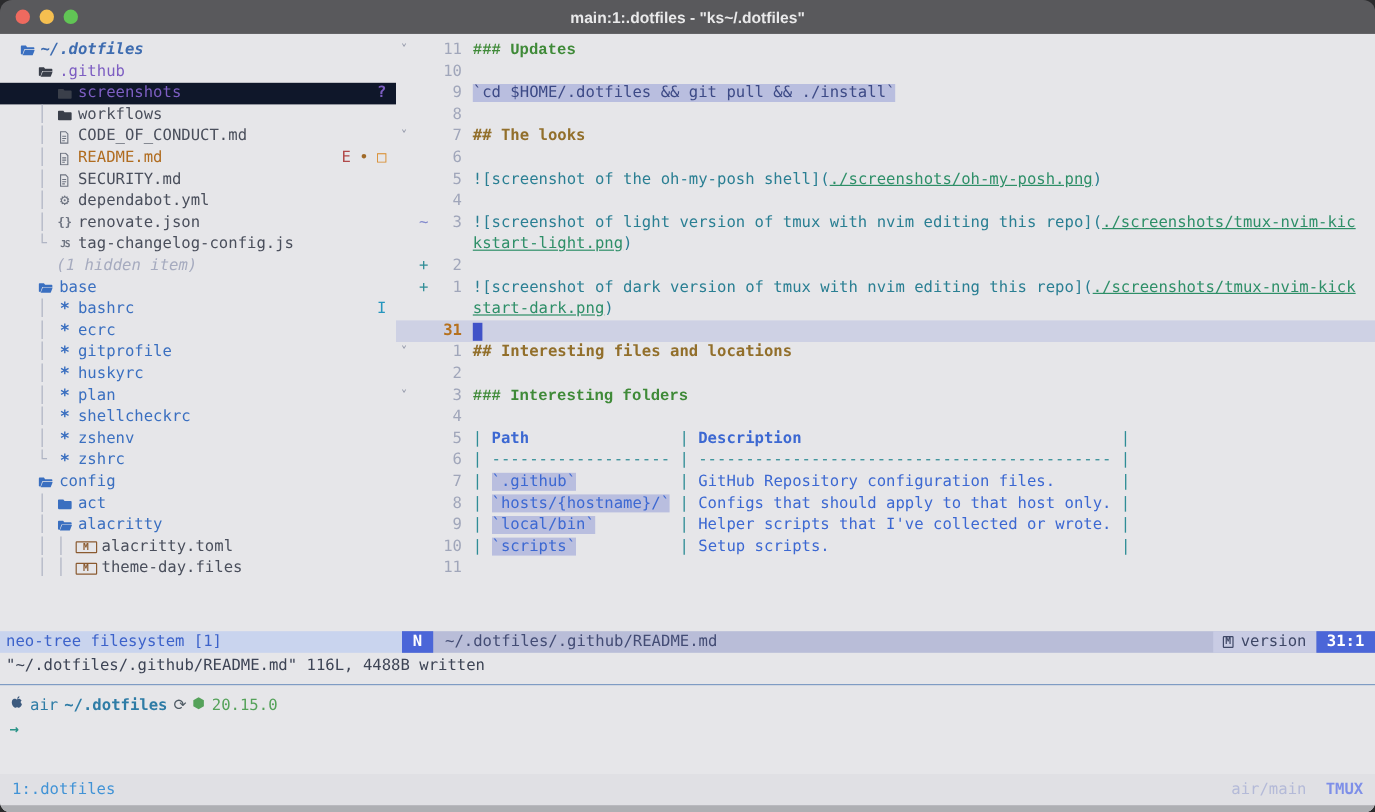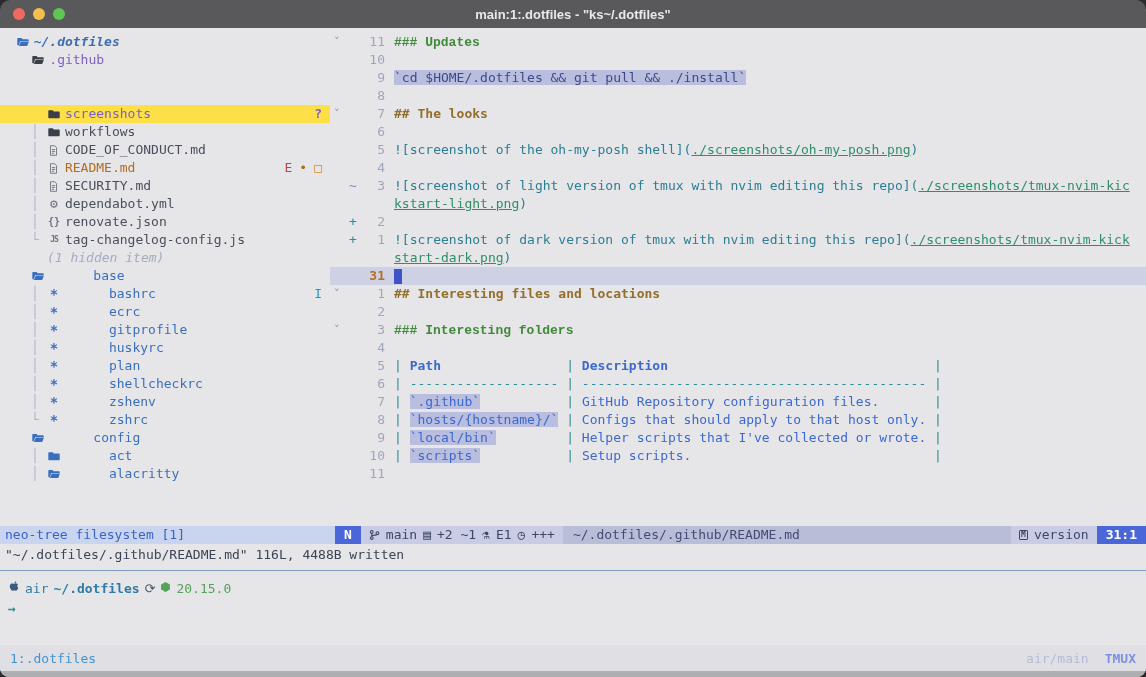--- a/index.html
+++ b/index.html
@@ -10,36 +10,36 @@
   .lights{display:flex;gap:8px;margin-left:13px;}
   .light{width:12px;height:12px;border-radius:50%;display:inline-block;}
   .l-red{background:#ee6a5f;}.l-yellow{background:#f5bf50;}.l-green{background:#61c555;}
   .wtitle{position:absolute;left:0;right:0;text-align:center;color:#e9e9ea;font-family:"Liberation Sans",sans-serif;font-weight:bold;font-size:13px;}
   
   .content{flex:1;display:flex;flex-direction:column;background:#e6e6e9;min-height:0;}
   .panes{height:455px;display:flex;flex:none;}
   
   .neotree{width:330px;flex:none;padding-top:5px;overflow:hidden;}
   .trow{height:18px;line-height:18px;display:flex;align-items:center;position:relative;white-space:pre;}
-  .trow.sel{background:#fde047;margin-top:36px;}
+  .trow.sel{background:#0f172a;}
   .guide{white-space:pre;color:#b0b5c4;}
   .ticon{width:14px;flex:none;display:inline-flex;justify-content:center;align-items:center;margin-right:4px;}
   .ic-blue{color:#3a6fc0;}.ic-dark{color:#3a3f4a;}.ic-gray{color:#6d7380;}.ic-brown{color:#8a5a30;}
   .ti-gear{font-size:13px;}
   .ti-braces{font-size:10px;font-weight:bold;}
   .ti-js{font-size:8px;font-weight:bold;letter-spacing:-1px;}
   .ti-star{font-weight:bold;font-size:14px;}
   .ti-toml{font-size:8px;font-weight:bold;border:1px solid currentColor;padding:0 1px;line-height:8px;border-radius:1px;}
   .tlabel{white-space:pre;}
   .t-root{color:#3e6cb0;font-weight:bold;font-style:italic;}
   .t-purple{color:#7d5ec2;}
   .t-plain{color:#4a4f5c;}
   .t-orange{color:#b06c20;}
   .t-hidden{color:#a6abbf;font-style:italic;}
-  .t-blue{color:#3a6fc0;margin-left:44px;}
+  .t-blue{color:#3a6fc0;}
   .rbadges{position:absolute;right:8px;top:0;display:flex;gap:7px;}
   .b-q{color:#7d5ec2;font-weight:bold;}
   .b-err{color:#b14a4a;}
   .b-dot{color:#a06a28;}
   .b-sq{color:#d88a28;}
   .b-info{color:#2596be;}
   
   .editor{flex:1;padding-top:5px;overflow:hidden;min-width:0;}
   .eline{height:18px;line-height:18px;display:flex;}
   .eline.cl{background:#ced1e4;}
@@ -315,39 +315,20 @@
           </div>
         </div>
     </div>
 
     <div class="statusrow">
       <div class="nt-status">
         <span>neo-tree filesystem [1]</span>
       </div>
       <div class="lualine">
         <span class="mode">N</span>
-        <span class="lseg">
-          <span class="sic">
-              <svg width="11" height="12" viewBox="0 0 12 12">
-                <g fill="none" stroke="#3e4766" stroke-width="1.2">
-                  <circle cx="3" cy="2.6" r="1.5"></circle>
-                  <circle cx="3" cy="9.4" r="1.5"></circle>
-                  <circle cx="9.2" cy="4" r="1.5"></circle>
-                  <path d="M3 4.1v3.8M3 7.6c0-2.1 6.2-1 6.2-2.1"></path>
-                </g>
-              </svg>
-            </span>
-          <span>main</span>
-          <span class="sic">▤</span>
-          <span>+2 ~1</span>
-          <span class="sic">⚗</span>
-          <span>E1</span>
-          <span class="sic">◷</span>
-          <span>+++</span>
-        </span>
         <span class="fpath">~/.dotfiles/.github/README.md</span>
         <span class="tx-spacer"></span>
         <span class="lseg">
           <span class="mdic">M</span>
           <span>version</span>
         </span>
         <span class="mode">31:1</span>
       </div>
     </div>
 

